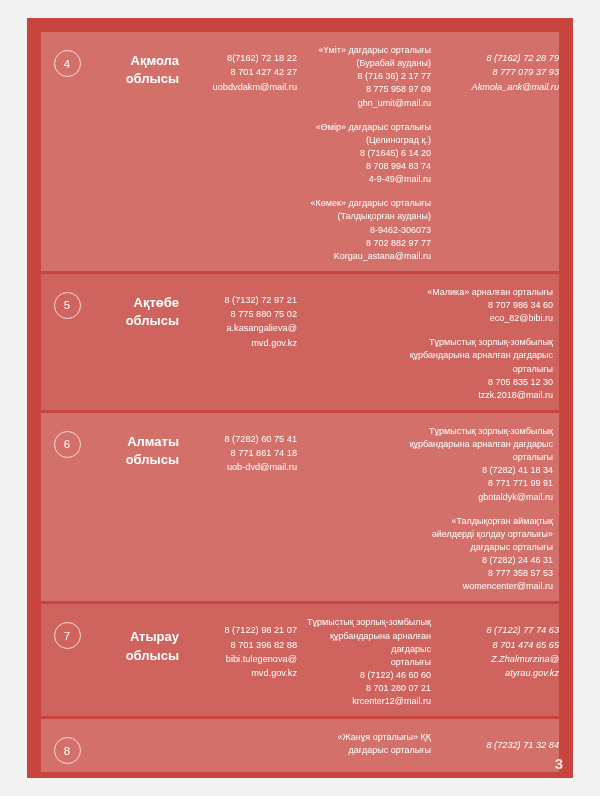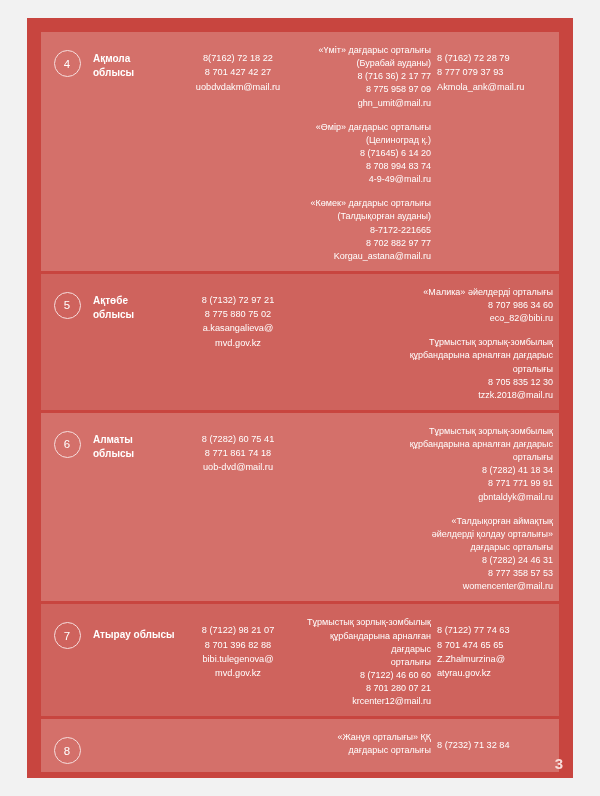--- a/index.html
+++ b/index.html
@@ -68,61 +68,62 @@
     display: flex;
     align-items: center;
     justify-content: center;
     box-sizing: border-box;
   }
 
   .c-region {
     width: 86px;
     flex: 0 0 86px;
     color: #ffffff;
-    font-size: 10px;
+    font-size: 13px;
     font-weight: bold;
     line-height: 1.42;
-    text-align: left;
+    text-align: right;
     padding-top: 14px;
     box-sizing: border-box;
   }
   .c-region.wide-single {
     padding-top: 18px;
   }
 
   .c-phone {
     width: 118px;
     flex: 0 0 118px;
     color: #ffffff;
     font-size: 9.2px;
     line-height: 1.55;
-    text-align: center;
+    text-align: right;
     padding-top: 13px;
     box-sizing: border-box;
   }
 
   .c-center {
     flex: 1 1 auto;
     color: #ffffff;
     font-size: 9.0px;
     line-height: 1.46;
     text-align: right;
     padding: 6px 6px 0 6px;
     box-sizing: border-box;
   }
 
   .c-contact {
     width: 122px;
     flex: 0 0 122px;
     color: #ffffff;
     font-size: 9.2px;
     line-height: 1.55;
-    text-align: left;
+    text-align: right;
     padding-top: 13px;
     box-sizing: border-box;
+    font-style: italic;
   }
 
   .line { display: block; white-space: pre-wrap; }
   .blockgap { height: 11px; }
 
   #page-number {
     position: absolute;
     right: 10px;
     bottom: 6px;
     color: #f7dddb;
@@ -161,21 +162,21 @@
             <span class="line">«Өмір» дағдарыс орталығы</span>
             <span class="line">(Целиноград қ.)</span>
             <span class="line">8 (71645) 6 14 20</span>
             <span class="line">8 708 994 83 74</span>
             <span class="line">4-9-49@mail.ru</span>
           </div>
           <div class="blockgap"></div>
           <div class="center-block">
             <span class="line">«Көмек» дағдарыс орталығы</span>
             <span class="line">(Талдықорған ауданы)</span>
-            <span class="line">8-7172-221665</span>
+            <span class="line">8-9462-306073</span>
             <span class="line">8 702 882 97 77</span>
             <span class="line">Korgau_astana@mail.ru</span>
           </div>
         </div>
         <div class="c-contact">
           <span class="line">8 (7162) 72 28 79</span>
           <span class="line">8 777 079 37 93</span>
           <span class="line">Akmola_ank@mail.ru</span>
         </div>
       </div>
@@ -188,21 +189,21 @@
           <span class="line">облысы</span>
         </div>
         <div class="c-phone">
           <span class="line">8 (7132) 72 97 21</span>
           <span class="line">8 775 880 75 02</span>
           <span class="line">a.kasangalieva@</span>
           <span class="line">mvd.gov.kz</span>
         </div>
         <div class="c-center">
           <div class="center-block">
-            <span class="line">«Малика» әйелдерді орталығы</span>
+            <span class="line">«Малика» арналған орталығы</span>
             <span class="line">8 707 986 34 60</span>
             <span class="line">eco_82@bibi.ru</span>
           </div>
           <div class="blockgap"></div>
           <div class="center-block">
             <span class="line">Тұрмыстық зорлық-зомбылық</span>
             <span class="line">құрбандарына арналған дағдарыс</span>
             <span class="line">орталығы</span>
             <span class="line">8 705 835 12 30</span>
             <span class="line">tzzk.2018@mail.ru</span>

